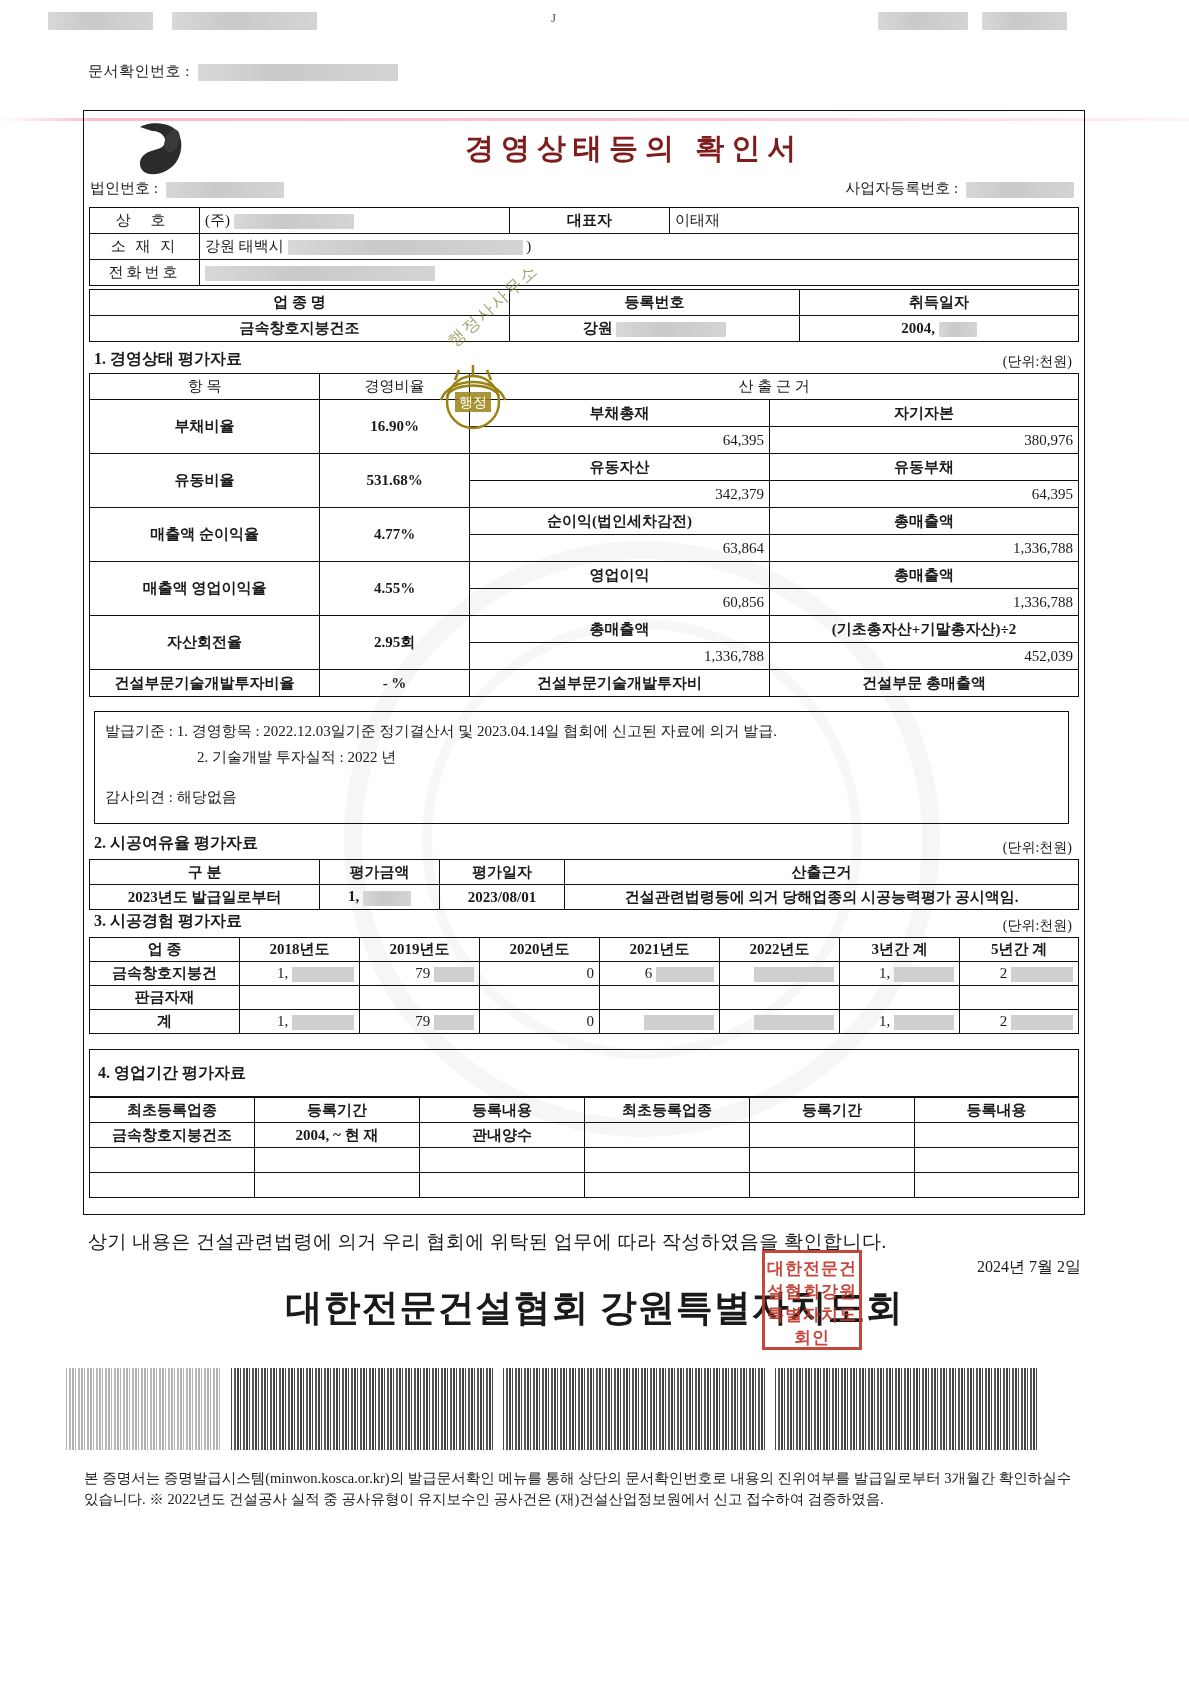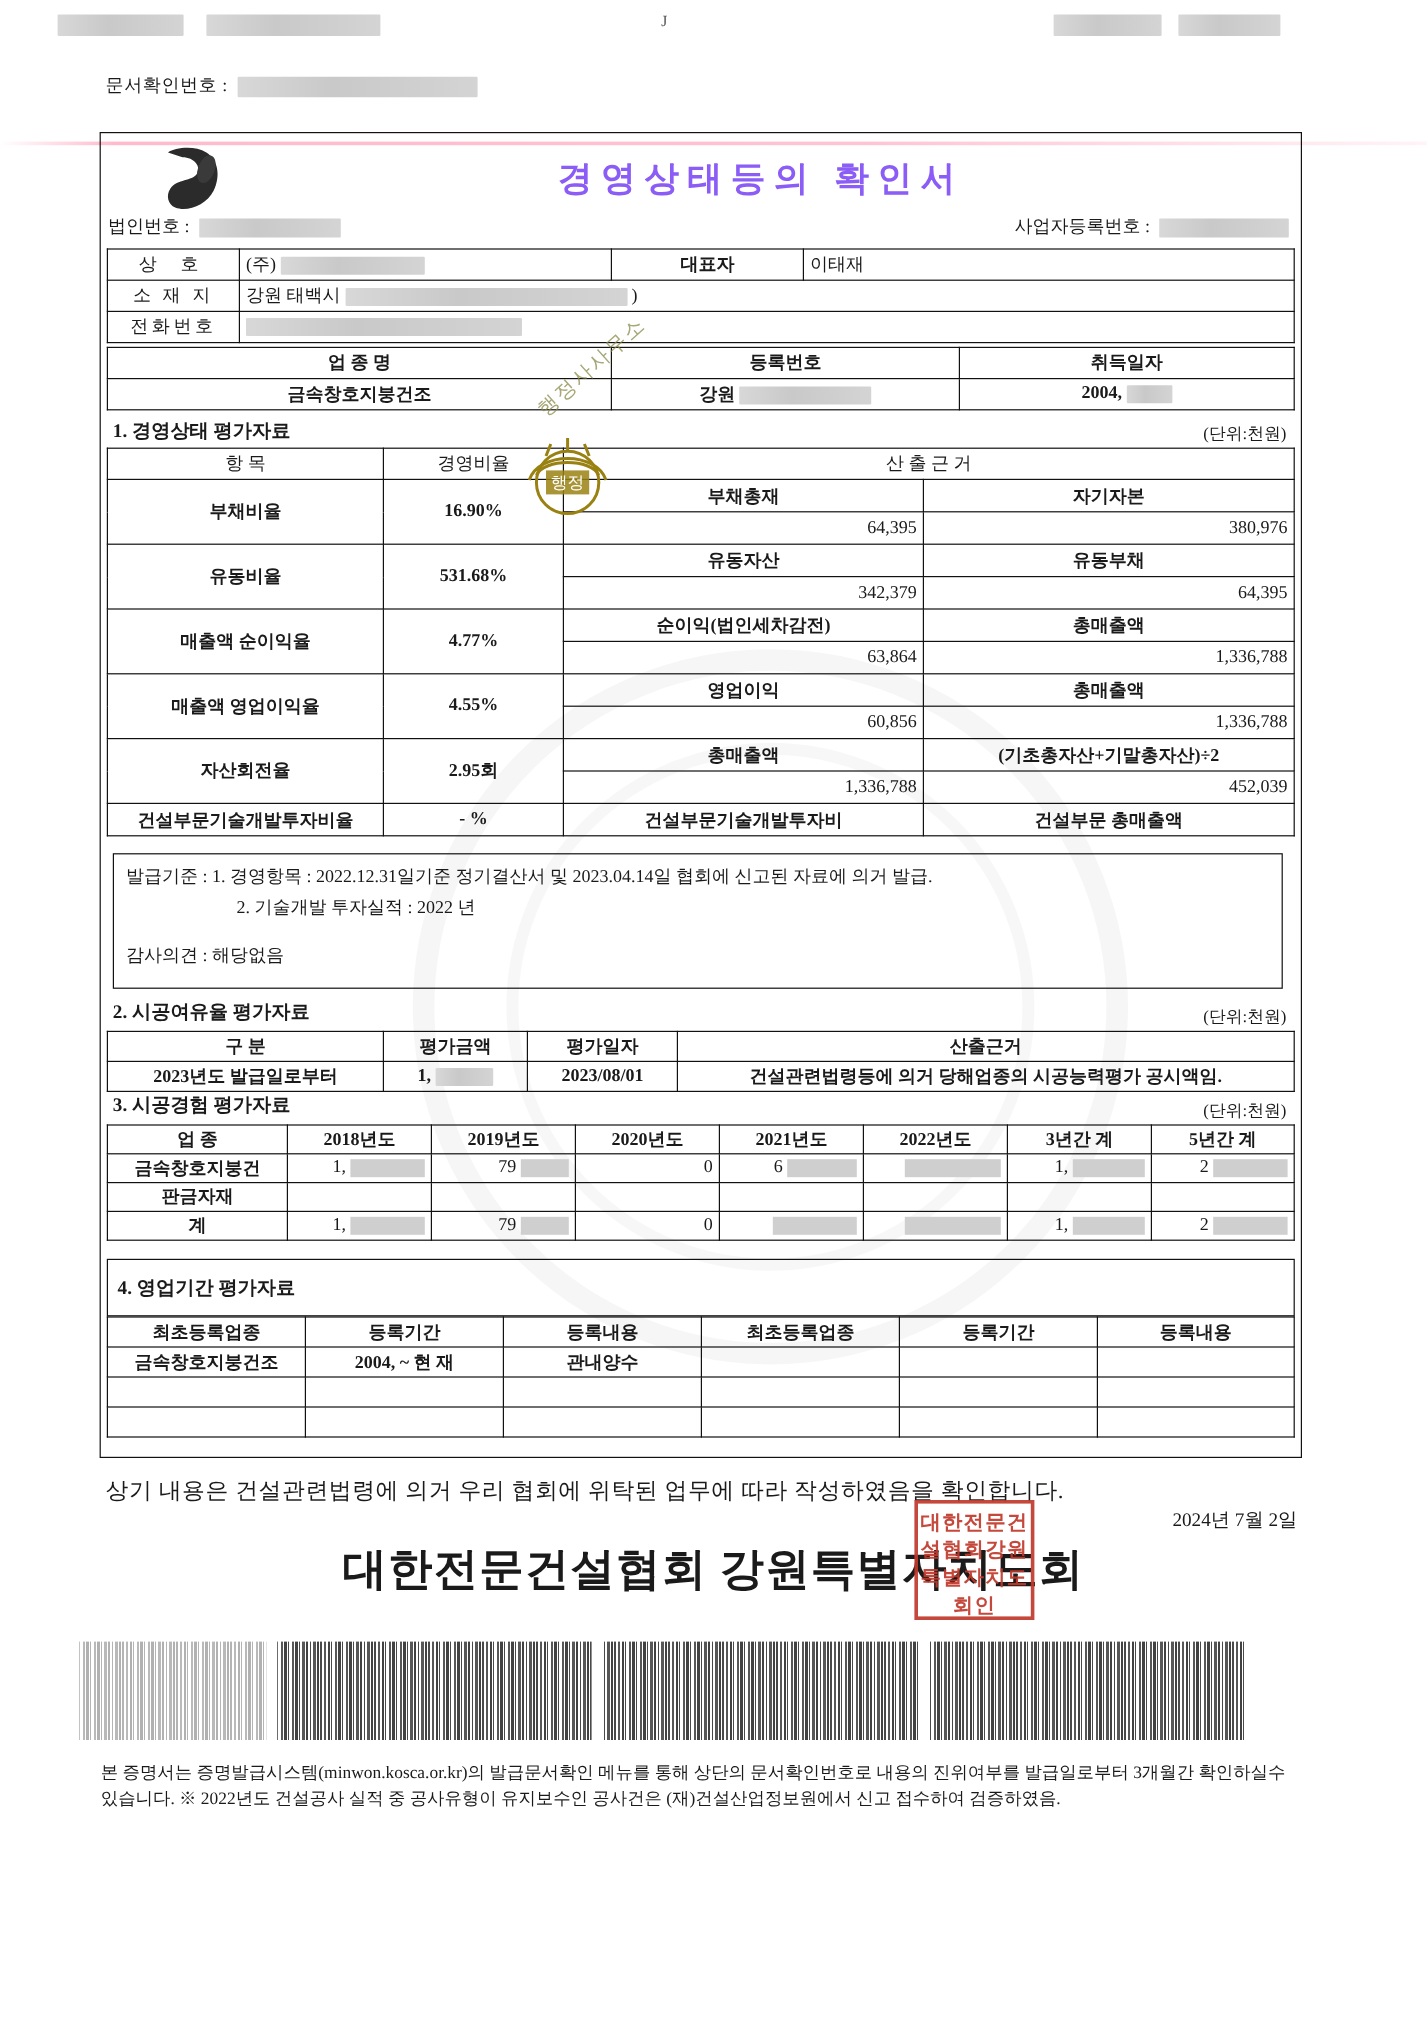--- a/index.html
+++ b/index.html
@@ -61,21 +61,21 @@
     box-sizing: border-box;
   }
   .title {
     position: absolute;
     left: 340px; top: 18px;
     width: 420px;
     text-align: center;
     font-size: 29px;
     font-weight: bold;
     letter-spacing: 7px;
-    color: #8b5cf6;
+    color: #7f1d1d;
   }
   .logo {
     position:absolute; left:42px; top:10px; width:76px; height:62px;
   }
   .corp-no {
     position:absolute; left:6px; top:68px; font-size:15px;
   }
   .corp-no .redact { width:118px; height:16px; margin-left:4px;}
   .biz-no {
     position:absolute; right:10px; top:68px; font-size:15px; text-align:right;
@@ -380,21 +380,21 @@
       <tr>
         <td class="c">건설부문기술개발투자비율</td>
         <td class="c">- %</td>
         <td class="c">건설부문기술개발투자비</td>
         <td class="c">건설부문 총매출액</td>
       </tr>
     </tbody>
       </table>
 
     <div class="issue-basis">
-      <div>발급기준 :  1. 경영항목 : 2022.12.31일기준 정기결산서 및 2023.04.14일 협회에 신고된 자료에 의거 발급.</div>
+      <div>발급기준 :  1. 경영항목 : 2022.12.03일기준 정기결산서 및 2023.04.14일 협회에 신고된 자료에 의거 발급.</div>
       <div class="ind">2. 기술개발 투자실적 : 2022 년</div>
       <div class="audit">감사의견 :  해당없음</div>
     </div>
 
     <div class="sec-head" style="left:10px; top:722px;">2. 시공여유율 평가자료</div>
     <div class="unit" style="right:12px; top:728px;">(단위:천원)</div>
 
     <table class="t-capacity">
       <tbody>
           <tr>

